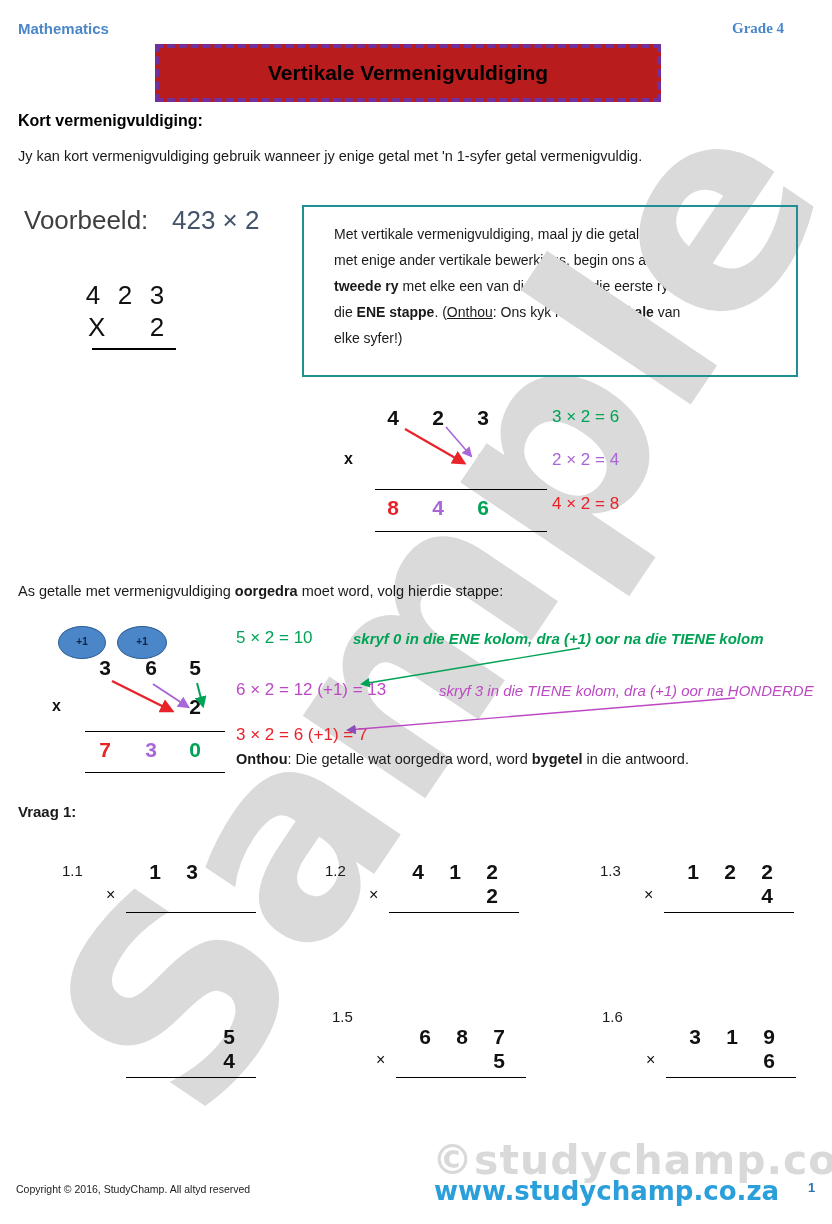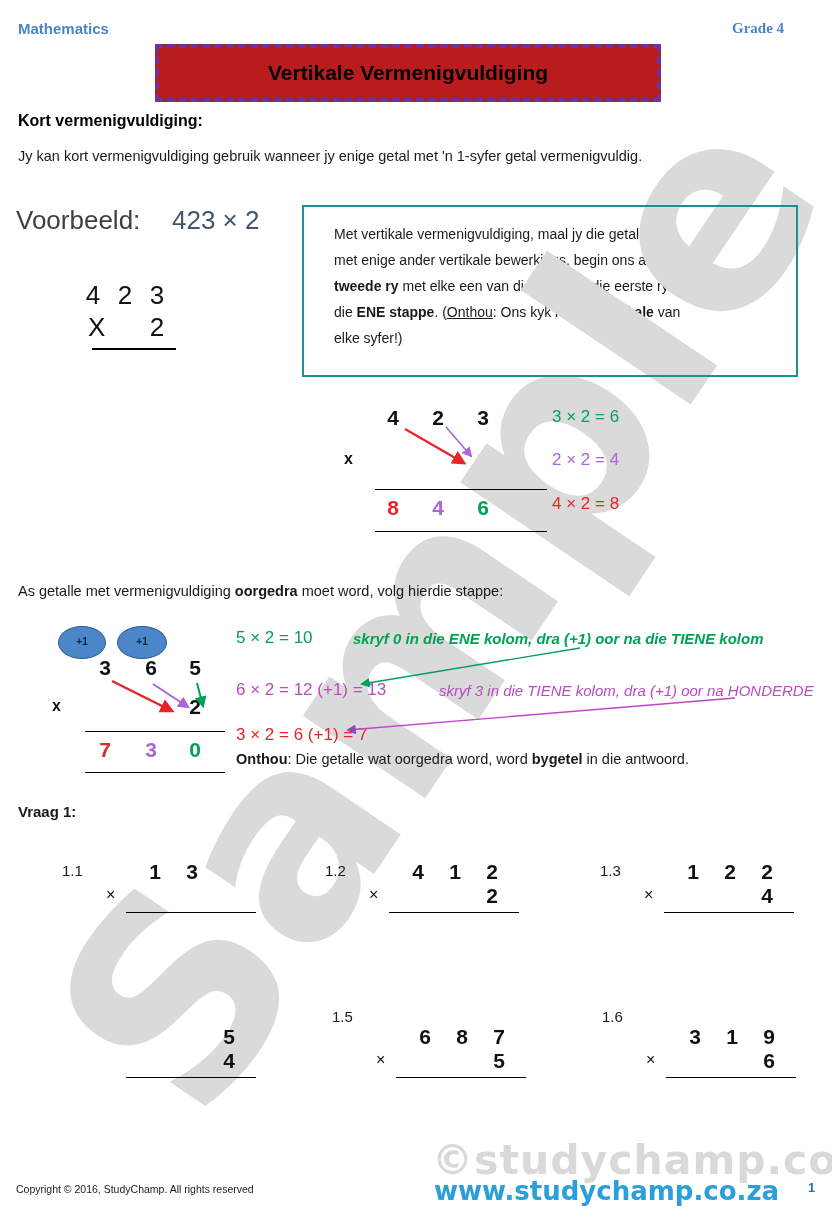--- a/index.html
+++ b/index.html
@@ -81,21 +81,21 @@
   <div class="abs hdr above" style="left:18px;top:20px;">Mathematics</div>
   <div class="abs hdr above" style="left:732px;top:20px;font-family:Liberation Serif, serif;">Grade 4</div>
 
   <div class="abs titlebox above">
     <div class="t">Vertikale Vermenigvuldiging</div>
   </div>
 
   <div class="abs h2 above" style="left:18px;top:112px;">Kort vermenigvuldiging:</div>
   <div class="abs body-text under" style="left:18px;top:148px;width:760px;">Jy kan kort vermenigvuldiging gebruik wanneer jy enige getal met 'n 1-syfer getal vermenigvuldig.</div>
 
-  <div class="abs vb-label above" style="left:16px;top:205px;">Voorbeeld:</div>
+  <div class="abs vb-label above" style="left:24px;top:205px;">Voorbeeld:</div>
   <div class="abs vb-expr above" style="left:172px;top:205px;">423 × 2</div>
   <div class="abs bignum cell26 above" style="left:80px;top:280px;">4</div>
   <div class="abs bignum cell26 above" style="left:112px;top:280px;">2</div>
   <div class="abs bignum cell26 above" style="left:144px;top:280px;">3</div>
   <div class="abs bignum above" style="left:88px;top:312px;">X</div>
   <div class="abs bignum cell26 above" style="left:144px;top:312px;">2</div>
   <div class="abs exline above" style="left:92px;top:348px;width:84px;"></div>
 
   <div class="abs infobox-text under">
     <div><span>Met vertikale vermenigvuldiging, maal jy die getal in die</span></div>
@@ -246,16 +246,16 @@
     <span class="dig d2">9</span>
     <span class="ex-sign">×</span>
     <span class="dig ex-mult">6</span>
     <span class="ex-line"></span>
   </div>
 
   <div class="abs wm">Sample</div>
 
   <div class="abs wm-site above" style="left:432px;top:1136px;">©studychamp.co.za</div>
   <div class="abs url-blue above" style="left:434px;top:1176px;">www.studychamp.co.za</div>
-  <div class="abs copyright above" style="left:16px;top:1183px;">Copyright © 2016, StudyChamp. All rights reserved</div>
+  <div class="abs copyright above" style="left:16px;top:1183px;">Copyright © 2016, StudyChamp. All altyd reserved</div>
   <div class="abs pagenum above" style="left:808px;top:1180px;">1</div>
 
 </div>
 
 </body></html>

